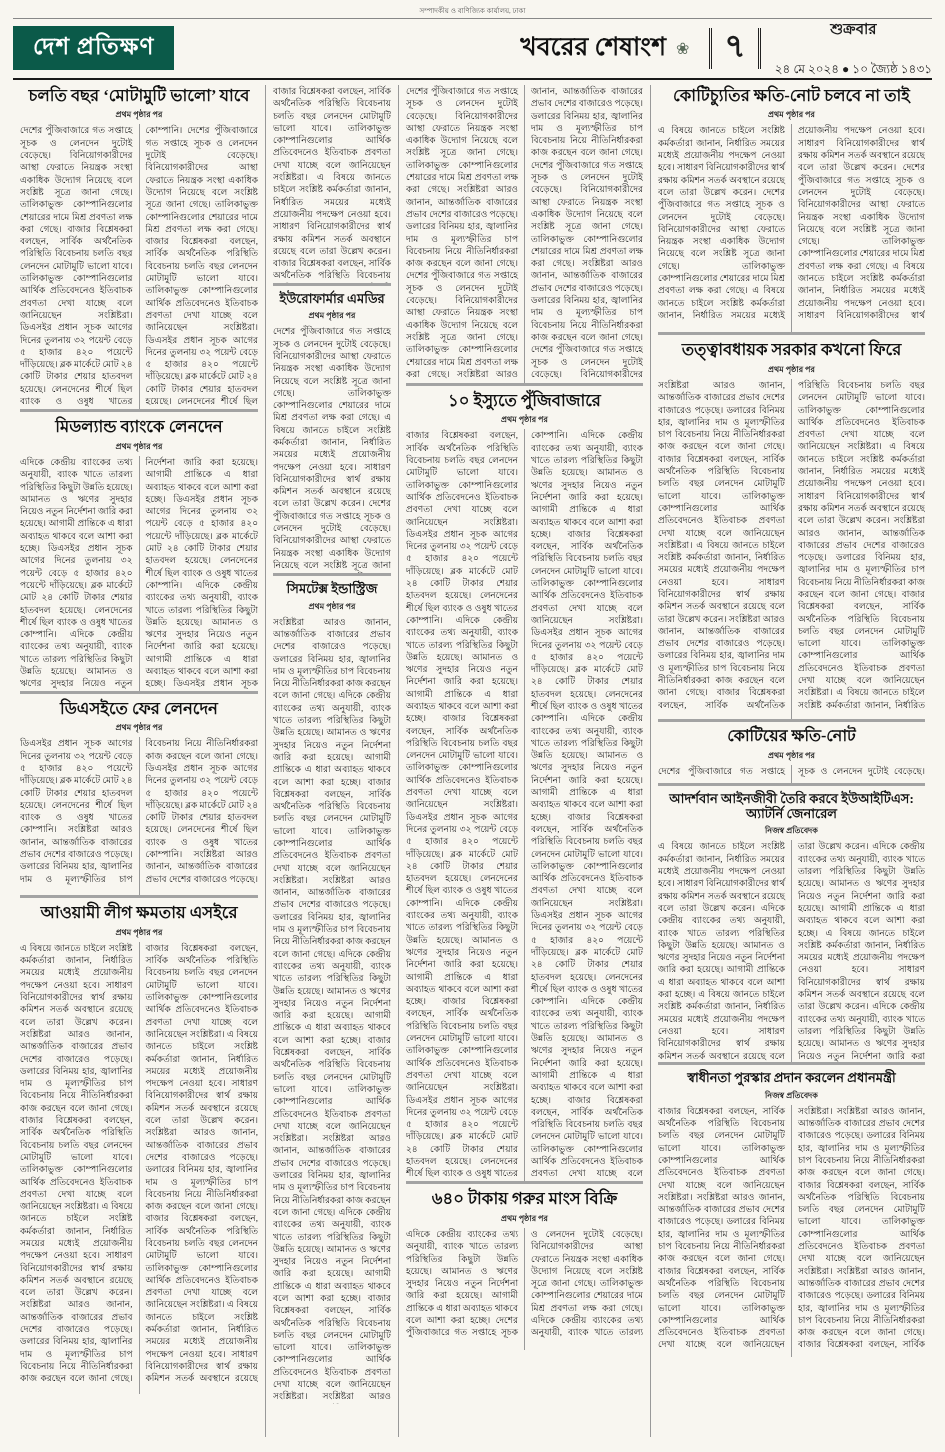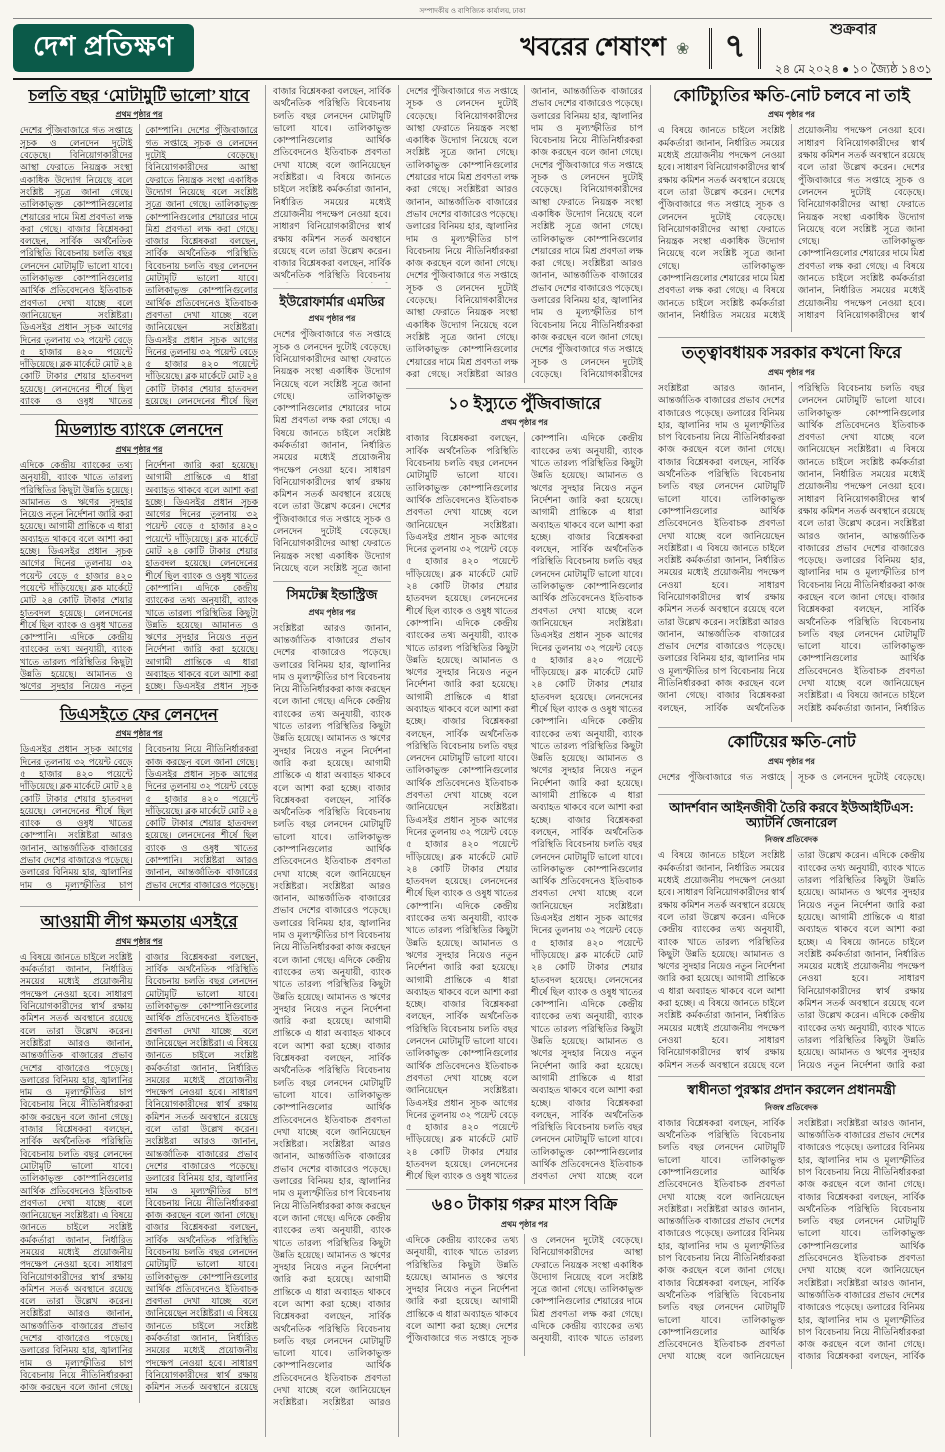--- a/index.html
+++ b/index.html
@@ -13,23 +13,23 @@
   .page{padding:4px 13px 8px;box-sizing:border-box}
   .topnote{
     font-size:7px;color:#555;
     border-bottom:1px solid #888;
     padding:1px 2px;
     display:flex;justify-content:center;
   }
   .header{display:flex;align-items:center;height:54px;margin-top:2px}
   .logo{
     background:#0b5a49;color:#ffffff;
-    font-weight:bold;font-size:27px;line-height:1;
+    font-weight:bold;font-size:23px;line-height:1;
     padding:9px 20px 12px;letter-spacing:1px;
-    border-radius:6px;
+    border-radius:0;
   }
   .spacer{flex:1}
   .section-title{font-size:25px;font-weight:bold;color:#111;white-space:nowrap}
   .ornament{font-size:16px;margin:0 10px;color:#5a6b5a}
   .pagenum{
     font-size:33px;font-weight:bold;line-height:1;
     padding:2px 12px 6px;
     border-left:3px double #222;border-right:3px double #222;
     margin:0 10px;
   }
@@ -42,21 +42,21 @@
     height:1352px;overflow:hidden;margin-top:5px;
   }
   .group{
     box-sizing:border-box;
     padding:0 7px;overflow:hidden;
     flex:0 0 auto;
   }
   .group + .group{border-left:1px solid #999}
   .group:last-child{flex:1 1 auto}
   .story{overflow:hidden}
-  .story + .story{border-top:1px solid #a3a3a3;margin-top:5px;padding-top:4px}
+  .story + .story{border-top:3px solid #a3a3a3;padding-top:4px}
   h2{margin:0}
   .headline{
     font-weight:bold;text-align:center;line-height:1.18;
     margin:1px 0 3px;color:#111;
   }
   .headline.l{font-size:16.5px}
   .headline.m{font-size:13px}
   .headline.s{font-size:16px}
   .dateline-tag{
     text-align:center;font-size:8px;font-weight:bold;
@@ -90,21 +90,21 @@
     <div class="pagenum">৭</div>
     <div class="dateblock">
       <div class="day">শুক্রবার</div>
       <div class="dateline">২৪ মে ২০২৪ ● ১০ জ্যৈষ্ঠ ১৪৩১</div>
     </div>
   </header>
 
   <div class="header-rule"></div>
 
   <main id="content" class="content">
-      <div class="group" style="width: 252px; text-decoration: underline;">
+      <div class="group" style="width: 252px;">
         <section class="story">
           <h2 class="headline l">চলতি বছর ‘মোটামুটি ভালো’ যাবে</h2>
           <div class="dateline-tag">প্রথম পৃষ্ঠার পর</div>
           <div class="body c2" style="height: 285px;">দেশের পুঁজিবাজারে গত সপ্তাহে সূচক ও লেনদেন দুটোই বেড়েছে। বিনিয়োগকারীদের আস্থা ফেরাতে নিয়ন্ত্রক সংস্থা একাধিক উদ্যোগ নিয়েছে বলে সংশ্লিষ্ট সূত্রে জানা গেছে। তালিকাভুক্ত কোম্পানিগুলোর শেয়ারের দামে মিশ্র প্রবণতা লক্ষ করা গেছে। বাজার বিশ্লেষকরা বলছেন, সার্বিক অর্থনৈতিক পরিস্থিতি বিবেচনায় চলতি বছর লেনদেন মোটামুটি ভালো যাবে। তালিকাভুক্ত কোম্পানিগুলোর আর্থিক প্রতিবেদনেও ইতিবাচক প্রবণতা দেখা যাচ্ছে বলে জানিয়েছেন সংশ্লিষ্টরা। ডিএসইর প্রধান সূচক আগের দিনের তুলনায় ৩২ পয়েন্ট বেড়ে ৫ হাজার ৪২০ পয়েন্টে দাঁড়িয়েছে। ব্লক মার্কেটে মোট ২৪ কোটি টাকার শেয়ার হাতবদল হয়েছে। লেনদেনের শীর্ষে ছিল ব্যাংক ও ওষুধ খাতের কোম্পানি। দেশের পুঁজিবাজারে গত সপ্তাহে সূচক ও লেনদেন দুটোই বেড়েছে। বিনিয়োগকারীদের আস্থা ফেরাতে নিয়ন্ত্রক সংস্থা একাধিক উদ্যোগ নিয়েছে বলে সংশ্লিষ্ট সূত্রে জানা গেছে। তালিকাভুক্ত কোম্পানিগুলোর শেয়ারের দামে মিশ্র প্রবণতা লক্ষ করা গেছে। বাজার বিশ্লেষকরা বলছেন, সার্বিক অর্থনৈতিক পরিস্থিতি বিবেচনায় চলতি বছর লেনদেন মোটামুটি ভালো যাবে। তালিকাভুক্ত কোম্পানিগুলোর আর্থিক প্রতিবেদনেও ইতিবাচক প্রবণতা দেখা যাচ্ছে বলে জানিয়েছেন সংশ্লিষ্টরা। ডিএসইর প্রধান সূচক আগের দিনের তুলনায় ৩২ পয়েন্ট বেড়ে ৫ হাজার ৪২০ পয়েন্টে দাঁড়িয়েছে। ব্লক মার্কেটে মোট ২৪ কোটি টাকার শেয়ার হাতবদল হয়েছে। লেনদেনের শীর্ষে ছিল ব্যাংক ও ওষুধ খাতের কোম্পানি। দেশের পুঁজিবাজারে গত সপ্তাহে সূচক ও লেনদেন দুটোই বেড়েছে। বিনিয়োগকারীদের আস্থা ফেরাতে নিয়ন্ত্রক সংস্থা একাধিক উদ্যোগ নিয়েছে বলে সংশ্লিষ্ট সূত্রে জানা গেছে। তালিকাভুক্ত কোম্পানিগুলোর শেয়ারের দামে মিশ্র প্রবণতা লক্ষ করা গেছে। বাজার বিশ্লেষকরা বলছেন, সার্বিক অর্থনৈতিক পরিস্থিতি বিবেচনায় চলতি বছর লেনদেন মোটামুটি ভালো যাবে। তালিকাভুক্ত কোম্পানিগুলোর আর্থিক প্রতিবেদনেও ইতিবাচক প্রবণতা দেখা যাচ্ছে বলে জানিয়েছেন সংশ্লিষ্টরা। ডিএসইর প্রধান সূচক আগের দিনের তুলনায় ৩২ পয়েন্ট বেড়ে ৫ হাজার ৪২০ পয়েন্টে দাঁড়িয়েছে। ব্লক মার্কেটে মোট ২৪ কোটি টাকার শেয়ার হাতবদল হয়েছে। লেনদেনের শীর্ষে ছিল ব্যাংক ও ওষুধ খাতের কোম্পানি। দেশের পুঁজিবাজারে গত সপ্তাহে সূচক ও লেনদেন দুটোই বেড়েছে। বিনিয়োগকারীদের আস্থা ফেরাতে নিয়ন্ত্রক সংস্থা একাধিক উদ্যোগ নিয়েছে বলে সংশ্লিষ্ট সূত্রে জানা গেছে। তালিকাভুক্ত কোম্পানিগুলোর শেয়ারের দামে মিশ্র প্রবণতা লক্ষ করা গেছে। বাজার বিশ্লেষকরা বলছেন, সার্বিক অর্থনৈতিক পরিস্থিতি বিবেচনায় চলতি বছর লেনদেন মোটামুটি ভালো যাবে। তালিকাভুক্ত কোম্পানিগুলোর আর্থিক প্রতিবেদনেও ইতিবাচক প্রবণতা দেখা যাচ্ছে বলে জানিয়েছেন সংশ্লিষ্টরা। ডিএসইর প্রধান সূচক আগের দিনের তুলনায় ৩২ পয়েন্ট বেড়ে ৫ হাজার ৪২০ পয়েন্টে দাঁড়িয়েছে। ব্লক মার্কেটে মোট ২৪ কোটি টাকার শেয়ার হাতবদল হয়েছে। লেনদেনের শীর্ষে ছিল ব্যাংক ও ওষুধ খাতের কোম্পানি। দেশের পুঁজিবাজারে গত সপ্তাহে সূচক ও লেনদেন দুটোই বেড়েছে। বিনিয়োগকারীদের আস্থা ফেরাতে নিয়ন্ত্রক সংস্থা একাধিক উদ্যোগ নিয়েছে বলে সংশ্লিষ্ট সূত্রে জানা গেছে। তালিকাভুক্ত কোম্পানিগুলোর শেয়ারের দামে মিশ্র প্রবণতা লক্ষ করা গেছে। বাজার বিশ্লেষকরা বলছেন, সার্বিক অর্থনৈতিক পরিস্থিতি বিবেচনায় চলতি বছর লেনদেন মোটামুটি ভালো যাবে। তালিকাভুক্ত কোম্পানিগুলোর আর্থিক প্রতিবেদনেও ইতিবাচক প্রবণতা দেখা যাচ্ছে বলে জানিয়েছেন সংশ্লিষ্টরা। ডিএসইর প্রধান সূচক আগের দিনের তুলনায় ৩২ পয়েন্ট বেড়ে ৫ হাজার ৪২০ পয়েন্টে দাঁড়িয়েছে। ব্লক মার্কেটে মোট ২৪ কোটি টাকার শেয়ার হাতবদল হয়েছে। লেনদেনের শীর্ষে ছিল ব্যাংক ও ওষুধ খাতের কোম্পানি। দেশের পুঁজিবাজারে গত সপ্তাহে সূচক ও লেনদেন দুটোই বেড়েছে। বিনিয়োগকারীদের আস্থা ফেরাতে নিয়ন্ত্রক সংস্থা একাধিক উদ্যোগ নিয়েছে বলে সংশ্লিষ্ট সূত্রে জানা গেছে। তালিকাভুক্ত কোম্পানিগুলোর শেয়ারের দামে মিশ্র প্রবণতা লক্ষ করা গেছে। বাজার বিশ্লেষকরা বলছেন, সার্বিক অর্থনৈতিক পরিস্থিতি বিবেচনায় চলতি বছর লেনদেন মোটামুটি ভালো যাবে। তালিকাভুক্ত কোম্পানিগুলোর আর্থিক প্রতিবেদনেও ইতিবাচক প্রবণতা দেখা যাচ্ছে বলে জানিয়েছেন সংশ্লিষ্টরা। ডিএসইর প্রধান সূচক আগের দিনের তুলনায় ৩২ পয়েন্ট বেড়ে ৫ হাজার ৪২০ পয়েন্টে দাঁড়িয়েছে। ব্লক মার্কেটে মোট ২৪ কোটি টাকার শেয়ার হাতবদল হয়েছে। লেনদেনের শীর্ষে ছিল ব্যাংক ও ওষুধ খাতের কোম্পানি। দেশের পুঁজিবাজারে গত সপ্তাহে সূচক ও লেনদেন দুটোই বেড়েছে। বিনিয়োগকারীদের আস্থা ফেরাতে নিয়ন্ত্রক সংস্থা একাধিক উদ্যোগ নিয়েছে বলে সংশ্লিষ্ট সূত্রে জানা গেছে। তালিকাভুক্ত কোম্পানিগুলোর শেয়ারের দামে মিশ্র প্রবণতা লক্ষ করা গেছে। বাজার বিশ্লেষকরা বলছেন, সার্বিক অর্থনৈতিক পরিস্থিতি বিবেচনায় চলতি বছর লেনদেন মোটামুটি ভালো যাবে। তালিকাভুক্ত কোম্পানিগুলোর আর্থিক প্রতিবেদনেও ইতিবাচক প্রবণতা দেখা যাচ্ছে বলে জানিয়েছেন সংশ্লিষ্টরা। ডিএসইর প্রধান সূচক আগের দিনের তুলনায় ৩২ পয়েন্ট বেড়ে ৫ হাজার ৪২০ পয়েন্টে দাঁড়িয়েছে। ব্লক মার্কেটে মোট ২৪ কোটি টাকার শেয়ার হাতবদল হয়েছে। লেনদেনের শীর্ষে ছিল ব্যাংক ও ওষুধ খাতের কোম্পানি। দেশের পুঁজিবাজারে গত সপ্তাহে সূচক ও লেনদেন দুটোই বেড়েছে। বিনিয়োগকারীদের আস্থা ফেরাতে নিয়ন্ত্রক সংস্থা একাধিক উদ্যোগ নিয়েছে বলে সংশ্লিষ্ট সূত্রে জানা গেছে। তালিকাভুক্ত কোম্পানিগুলোর শেয়ারের দামে মিশ্র প্রবণতা লক্ষ করা গেছে। বাজার বিশ্লেষকরা বলছেন, সার্বিক অর্থনৈতিক পরিস্থিতি বিবেচনায় চলতি বছর লেনদেন মোটামুটি ভালো যাবে। তালিকাভুক্ত কোম্পানিগুলোর আর্থিক প্রতিবেদনেও ইতিবাচক প্রবণতা দেখা যাচ্ছে বলে জানিয়েছেন সংশ্লিষ্টরা। ডিএসইর প্রধান সূচক আগের দিনের তুলনায় ৩২ পয়েন্ট বেড়ে ৫ হাজার ৪২০ পয়েন্টে দাঁড়িয়েছে। ব্লক মার্কেটে মোট ২৪ কোটি টাকার শেয়ার হাতবদল হয়েছে। লেনদেনের শীর্ষে ছিল ব্যাংক ও ওষুধ খাতের কোম্পানি। দেশের পুঁজিবাজারে গত সপ্তাহে সূচক ও লেনদেন দুটোই বেড়েছে। বিনিয়োগকারীদের আস্থা ফেরাতে নিয়ন্ত্রক সংস্থা একাধিক উদ্যোগ নিয়েছে বলে সংশ্লিষ্ট সূত্রে জানা গেছে। তালিকাভুক্ত কোম্পানিগুলোর শেয়ারের দামে মিশ্র প্রবণতা লক্ষ করা গেছে। বাজার বিশ্লেষকরা বলছেন, সার্বিক অর্থনৈতিক পরিস্থিতি বিবেচনায় চলতি বছর লেনদেন মোটামুটি ভালো যাবে। তালিকাভুক্ত কোম্পানিগুলোর আর্থিক প্রতিবেদনেও ইতিবাচক প্রবণতা দেখা যাচ্ছে বলে জানিয়েছেন সংশ্লিষ্টরা। ডিএসইর প্রধান সূচক আগের দিনের তুলনায় ৩২ পয়েন্ট বেড়ে ৫ হাজার ৪২০ পয়েন্টে দাঁড়িয়েছে। ব্লক মার্কেটে মোট ২৪ কোটি টাকার শেয়ার হাতবদল হয়েছে। লেনদেনের শীর্ষে ছিল ব্যাংক ও ওষুধ খাতের কোম্পানি। দেশের পুঁজিবাজারে গত সপ্তাহে সূচক ও লেনদেন দুটোই বেড়েছে। বিনিয়োগকারীদের আস্থা ফেরাতে নিয়ন্ত্রক সংস্থা একাধিক উদ্যোগ নিয়েছে বলে সংশ্লিষ্ট সূত্রে জানা গেছে। তালিকাভুক্ত কোম্পানিগুলোর শেয়ারের দামে মিশ্র প্রবণতা লক্ষ করা গেছে। বাজার বিশ্লেষকরা বলছেন, সার্বিক অর্থনৈতিক পরিস্থিতি বিবেচনায় চলতি বছর লেনদেন মোটামুটি ভালো যাবে। তালিকাভুক্ত কোম্পানিগুলোর আর্থিক প্রতিবেদনেও ইতিবাচক প্রবণতা দেখা যাচ্ছে বলে জানিয়েছেন সংশ্লিষ্টরা। ডিএসইর প্রধান সূচক আগের দিনের তুলনায় ৩২ পয়েন্ট বেড়ে ৫ হাজার ৪২০ পয়েন্টে দাঁড়িয়েছে। ব্লক মার্কেটে মোট ২৪ কোটি টাকার শেয়ার হাতবদল হয়েছে। লেনদেনের শীর্ষে ছিল ব্যাংক ও ওষুধ খাতের কোম্পানি।</div>
         </section>
         <section class="story">
           <h2 class="headline l">মিডল্যান্ড ব্যাংকে লেনদেন</h2>
           <div class="dateline-tag">প্রথম পৃষ্ঠার পর</div>
           <div class="body c2" style="height: 235px;">এদিকে কেন্দ্রীয় ব্যাংকের তথ্য অনুযায়ী, ব্যাংক খাতে তারল্য পরিস্থিতির কিছুটা উন্নতি হয়েছে। আমানত ও ঋণের সুদহার নিয়েও নতুন নির্দেশনা জারি করা হয়েছে। আগামী প্রান্তিকে এ ধারা অব্যাহত থাকবে বলে আশা করা হচ্ছে। ডিএসইর প্রধান সূচক আগের দিনের তুলনায় ৩২ পয়েন্ট বেড়ে ৫ হাজার ৪২০ পয়েন্টে দাঁড়িয়েছে। ব্লক মার্কেটে মোট ২৪ কোটি টাকার শেয়ার হাতবদল হয়েছে। লেনদেনের শীর্ষে ছিল ব্যাংক ও ওষুধ খাতের কোম্পানি। এদিকে কেন্দ্রীয় ব্যাংকের তথ্য অনুযায়ী, ব্যাংক খাতে তারল্য পরিস্থিতির কিছুটা উন্নতি হয়েছে। আমানত ও ঋণের সুদহার নিয়েও নতুন নির্দেশনা জারি করা হয়েছে। আগামী প্রান্তিকে এ ধারা অব্যাহত থাকবে বলে আশা করা হচ্ছে। ডিএসইর প্রধান সূচক আগের দিনের তুলনায় ৩২ পয়েন্ট বেড়ে ৫ হাজার ৪২০ পয়েন্টে দাঁড়িয়েছে। ব্লক মার্কেটে মোট ২৪ কোটি টাকার শেয়ার হাতবদল হয়েছে। লেনদেনের শীর্ষে ছিল ব্যাংক ও ওষুধ খাতের কোম্পানি। এদিকে কেন্দ্রীয় ব্যাংকের তথ্য অনুযায়ী, ব্যাংক খাতে তারল্য পরিস্থিতির কিছুটা উন্নতি হয়েছে। আমানত ও ঋণের সুদহার নিয়েও নতুন নির্দেশনা জারি করা হয়েছে। আগামী প্রান্তিকে এ ধারা অব্যাহত থাকবে বলে আশা করা হচ্ছে। ডিএসইর প্রধান সূচক আগের দিনের তুলনায় ৩২ পয়েন্ট বেড়ে ৫ হাজার ৪২০ পয়েন্টে দাঁড়িয়েছে। ব্লক মার্কেটে মোট ২৪ কোটি টাকার শেয়ার হাতবদল হয়েছে। লেনদেনের শীর্ষে ছিল ব্যাংক ও ওষুধ খাতের কোম্পানি। এদিকে কেন্দ্রীয় ব্যাংকের তথ্য অনুযায়ী, ব্যাংক খাতে তারল্য পরিস্থিতির কিছুটা উন্নতি হয়েছে। আমানত ও ঋণের সুদহার নিয়েও নতুন নির্দেশনা জারি করা হয়েছে। আগামী প্রান্তিকে এ ধারা অব্যাহত থাকবে বলে আশা করা হচ্ছে। ডিএসইর প্রধান সূচক আগের দিনের তুলনায় ৩২ পয়েন্ট বেড়ে ৫ হাজার ৪২০ পয়েন্টে দাঁড়িয়েছে। ব্লক মার্কেটে মোট ২৪ কোটি টাকার শেয়ার হাতবদল হয়েছে। লেনদেনের শীর্ষে ছিল ব্যাংক ও ওষুধ খাতের কোম্পানি। এদিকে কেন্দ্রীয় ব্যাংকের তথ্য অনুযায়ী, ব্যাংক খাতে তারল্য পরিস্থিতির কিছুটা উন্নতি হয়েছে। আমানত ও ঋণের সুদহার নিয়েও নতুন নির্দেশনা জারি করা হয়েছে। আগামী প্রান্তিকে এ ধারা অব্যাহত থাকবে বলে আশা করা হচ্ছে। ডিএসইর প্রধান সূচক আগের দিনের তুলনায় ৩২ পয়েন্ট বেড়ে ৫ হাজার ৪২০ পয়েন্টে দাঁড়িয়েছে। ব্লক মার্কেটে মোট ২৪ কোটি টাকার শেয়ার হাতবদল হয়েছে। লেনদেনের শীর্ষে ছিল ব্যাংক ও ওষুধ খাতের কোম্পানি। এদিকে কেন্দ্রীয় ব্যাংকের তথ্য অনুযায়ী, ব্যাংক খাতে তারল্য পরিস্থিতির কিছুটা উন্নতি হয়েছে। আমানত ও ঋণের সুদহার নিয়েও নতুন নির্দেশনা জারি করা হয়েছে। আগামী প্রান্তিকে এ ধারা অব্যাহত থাকবে বলে আশা করা হচ্ছে। ডিএসইর প্রধান সূচক আগের দিনের তুলনায় ৩২ পয়েন্ট বেড়ে ৫ হাজার ৪২০ পয়েন্টে দাঁড়িয়েছে। ব্লক মার্কেটে মোট ২৪ কোটি টাকার শেয়ার হাতবদল হয়েছে। লেনদেনের শীর্ষে ছিল ব্যাংক ও ওষুধ খাতের কোম্পানি। এদিকে কেন্দ্রীয় ব্যাংকের তথ্য অনুযায়ী, ব্যাংক খাতে তারল্য পরিস্থিতির কিছুটা উন্নতি হয়েছে। আমানত ও ঋণের সুদহার নিয়েও নতুন নির্দেশনা জারি করা হয়েছে। আগামী প্রান্তিকে এ ধারা অব্যাহত থাকবে বলে আশা করা হচ্ছে। ডিএসইর প্রধান সূচক আগের দিনের তুলনায় ৩২ পয়েন্ট বেড়ে ৫ হাজার ৪২০ পয়েন্টে দাঁড়িয়েছে। ব্লক মার্কেটে মোট ২৪ কোটি টাকার শেয়ার হাতবদল হয়েছে। লেনদেনের শীর্ষে ছিল ব্যাংক ও ওষুধ খাতের কোম্পানি। এদিকে কেন্দ্রীয় ব্যাংকের তথ্য অনুযায়ী, ব্যাংক খাতে তারল্য পরিস্থিতির কিছুটা উন্নতি হয়েছে। আমানত ও ঋণের সুদহার নিয়েও নতুন নির্দেশনা জারি করা হয়েছে। আগামী প্রান্তিকে এ ধারা অব্যাহত থাকবে বলে আশা করা হচ্ছে। ডিএসইর প্রধান সূচক আগের দিনের তুলনায় ৩২ পয়েন্ট বেড়ে ৫ হাজার ৪২০ পয়েন্টে দাঁড়িয়েছে। ব্লক মার্কেটে মোট ২৪ কোটি টাকার শেয়ার হাতবদল হয়েছে। লেনদেনের শীর্ষে ছিল ব্যাংক ও ওষুধ খাতের কোম্পানি।</div>
         </section>

